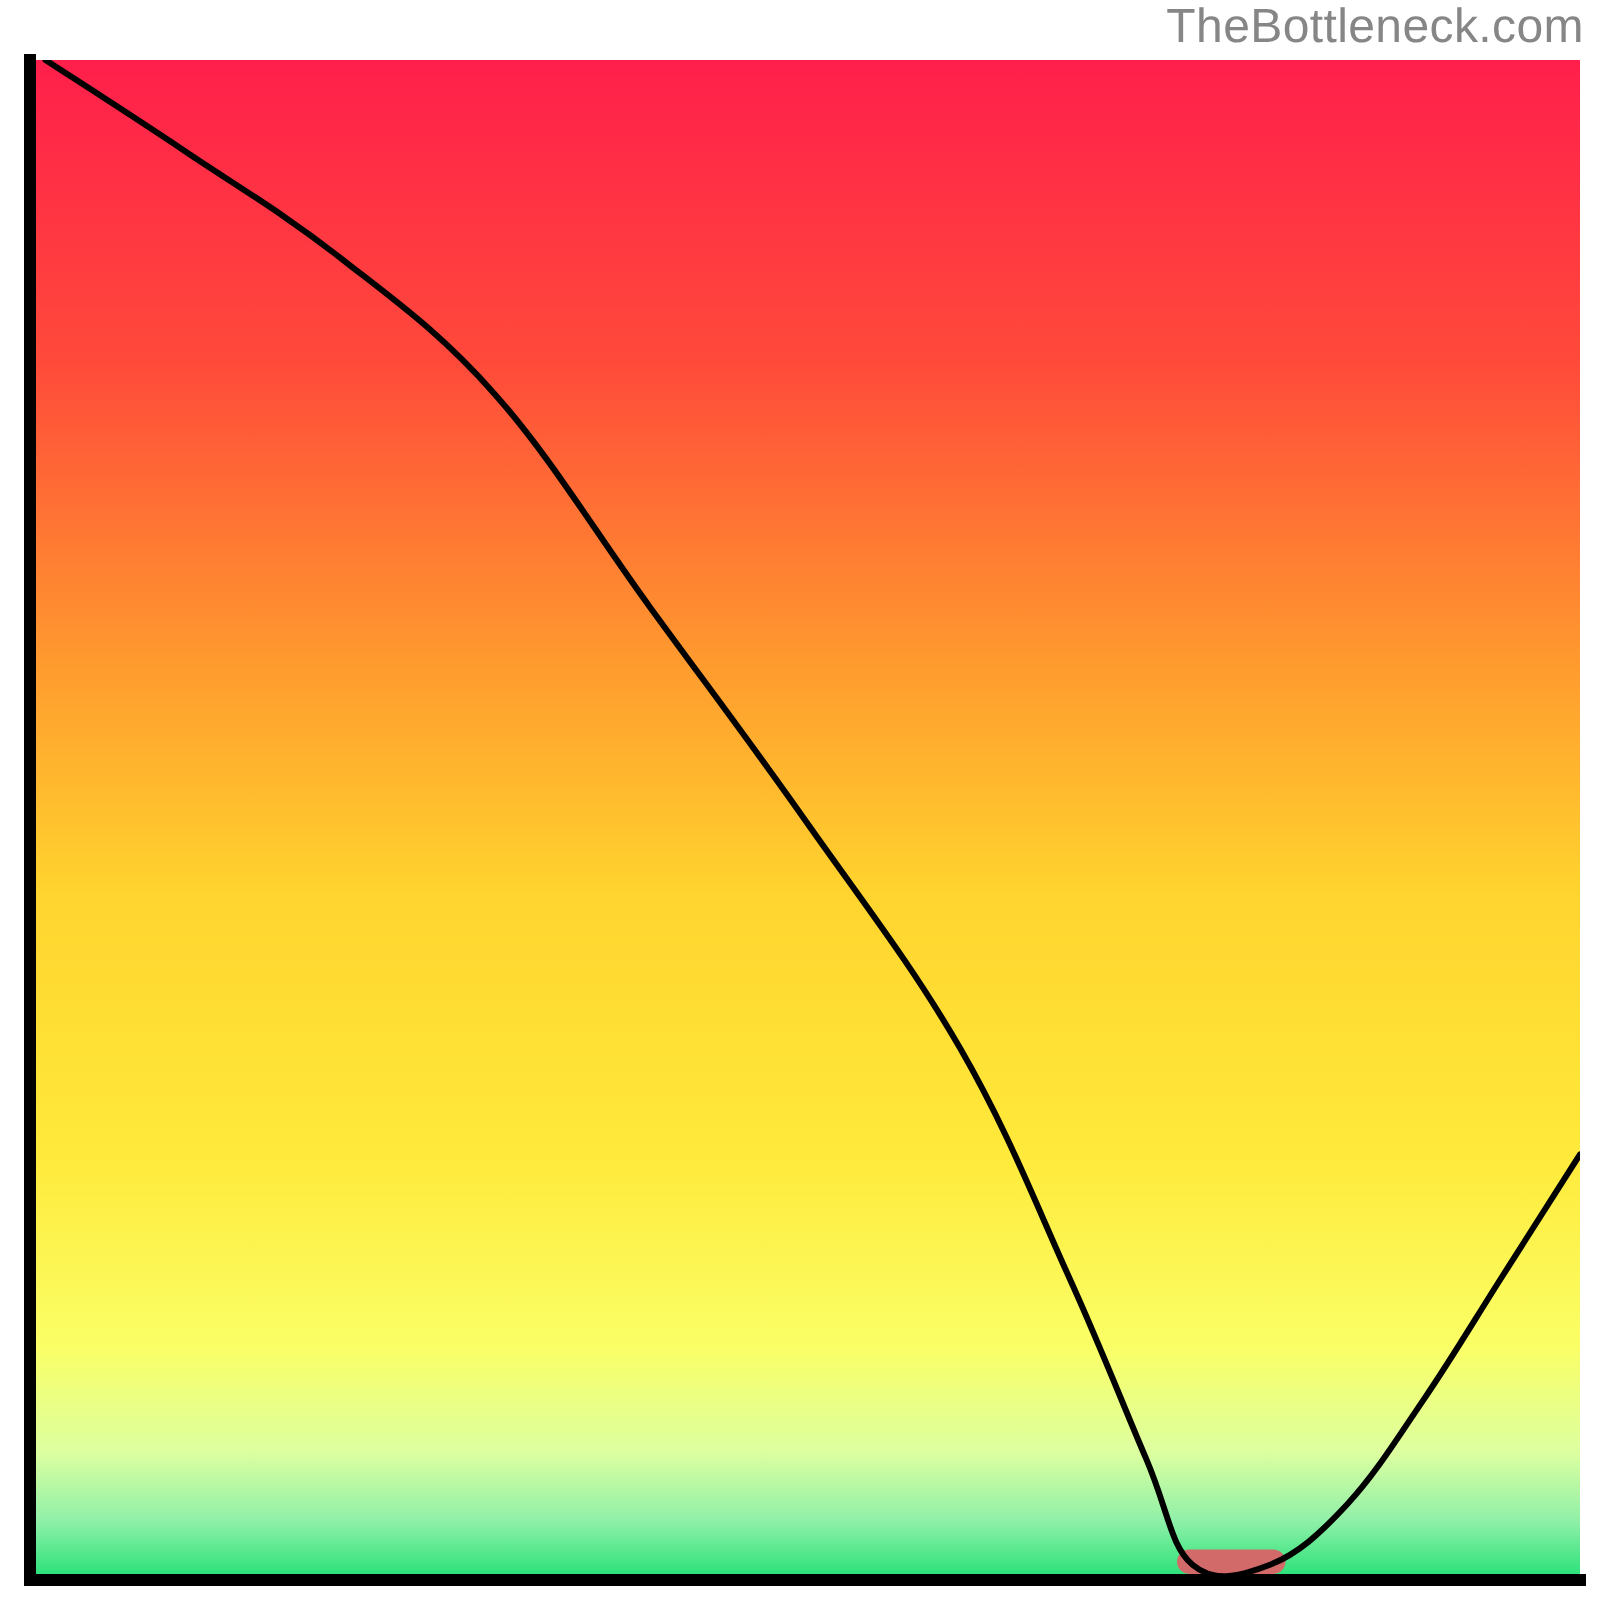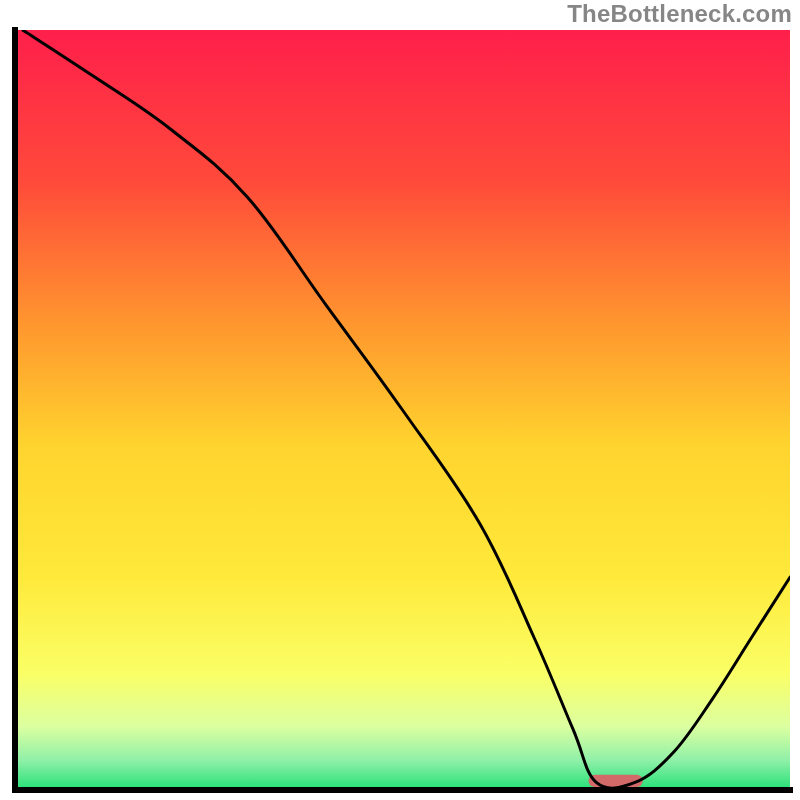--- a/index.html
+++ b/index.html
@@ -14,21 +14,21 @@
   .stage {
     position: relative;
     width: 800px;
     height: 800px;
   }
   .watermark {
     position: absolute;
     top: 0;
     right: 8px;
     font-size: 24px;
-    font-weight: 700;
+    font-weight: 400;
     color: #868686;
     letter-spacing: 0.2px;
     user-select: none;
   }
   svg.plot {
     position: absolute;
     left: 0;
     top: 0;
     width: 800px;
     height: 800px;

